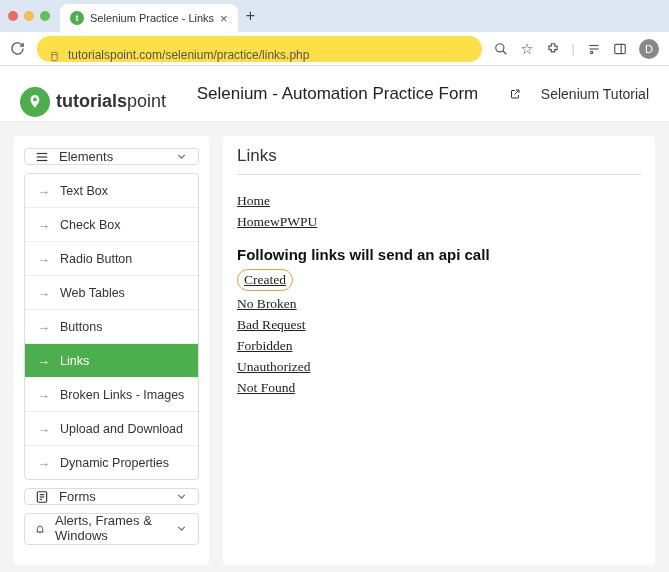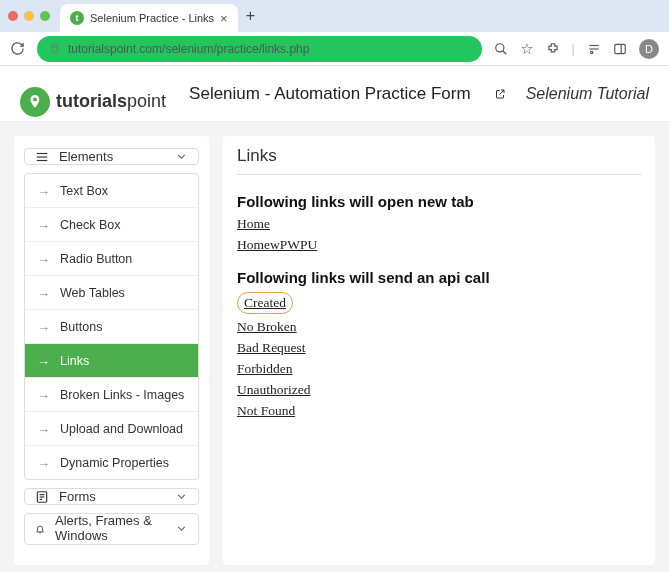--- a/index.html
+++ b/index.html
@@ -50,25 +50,25 @@
     height: 34px;
     display: flex;
     align-items: center;
     padding: 0 10px;
     gap: 12px;
     border-bottom: 1px solid #ddd;
   }
   .toolbar .icon-btn { color:#555; cursor:pointer; font-size:15px; }
   .addr {
     flex: 1;
-    background: #22c55e;
+    background: #fde047;
     border-radius: 14px;
     height: 26px;
     display: flex;
-    align-items: center;
+    align-items: flex-end;
     padding: 0 12px;
     color: #555;
     font-size: 12px;
     gap:8px;
   }
   .toolbar-right { display:flex; gap:12px; align-items:center; color:#555; }
   .profile-circle { width:20px;height:20px;border-radius:50%;background:#888;color:#fff;display:flex;align-items:center;justify-content:center;font-size:11px;}
   
   .page-header {
     background:#fff;
@@ -79,21 +79,21 @@
     border-bottom:1px solid #eee;
   }
   .logo { display:flex; align-items:center; gap:6px;margin-top:16px; }
   .logo-mark {
     width:30px;height:30px;border-radius:50%;background:#4cae4c;
     display:flex;align-items:center;justify-content:center;color:#fff;font-weight:bold;font-size:17px;
   }
   .logo-text { font-size:18px; color:#333; }
   .logo-text .bold { font-weight:600; }
   .page-title { flex:1; text-align:center; font-size:17px; font-weight:500; color:#222; }
-  .tutorial-link { font-size:16px; color:#333; display:flex; align-items:center; gap:20px; cursor:pointer;font-style:italic;}
+  .tutorial-link { font-size:14px; color:#333; display:flex; align-items:center; gap:20px; cursor:pointer;}
   
   .content-wrap {
     display:flex;
     gap:14px;
     padding:14px;
     background:#f4f4f4;
   }
   .content-card {
     background:#fff;
     border-radius:4px;
@@ -323,21 +323,20 @@
             <polyline points="6 9 12 15 18 9"></polyline>
           </svg>
       </span>
     </div>
 
   </div>
 
   <div class="main content-card">
     <h2 class="page-heading">Links</h2>
 
-    <h3 class="section-h">Following links will open new tab</h3>
     <div id="s1-links">
         <div class="link-line"><a href="#">Home</a></div>
         <div class="link-line"><a href="#">HomewPWPU</a></div>
       </div>
 
     <h3 class="section-h" style="margin-top:16px">Following links will send an api call</h3>
     <div id="s2-links">
         <div class="link-line"><span class="highlight-box"><a href="#">Created</a></span></div>
         <div class="link-line"><a href="#">No Broken</a></div>
         <div class="link-line"><a href="#">Bad Request</a></div>

